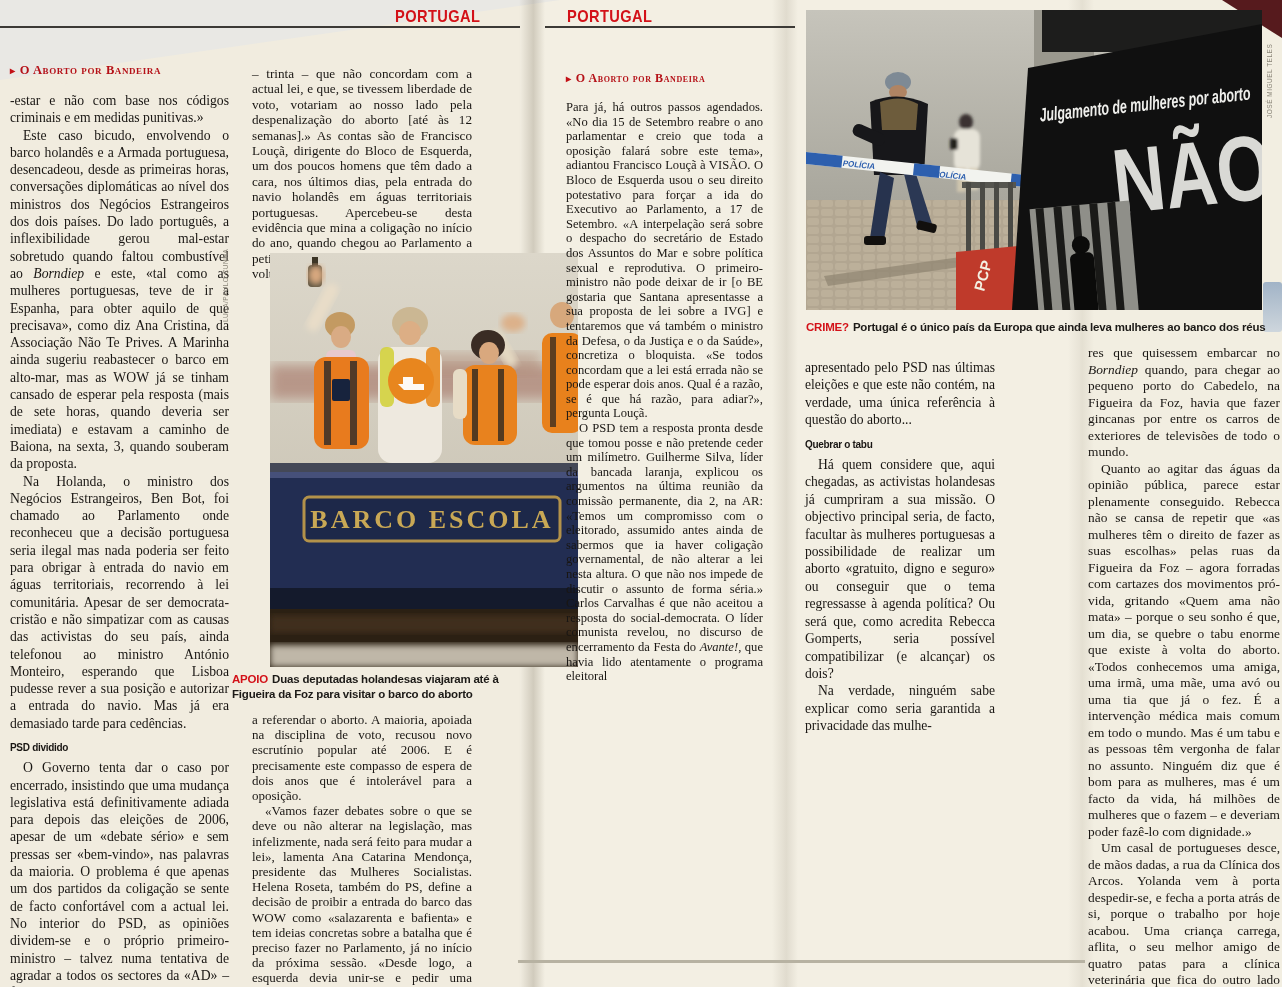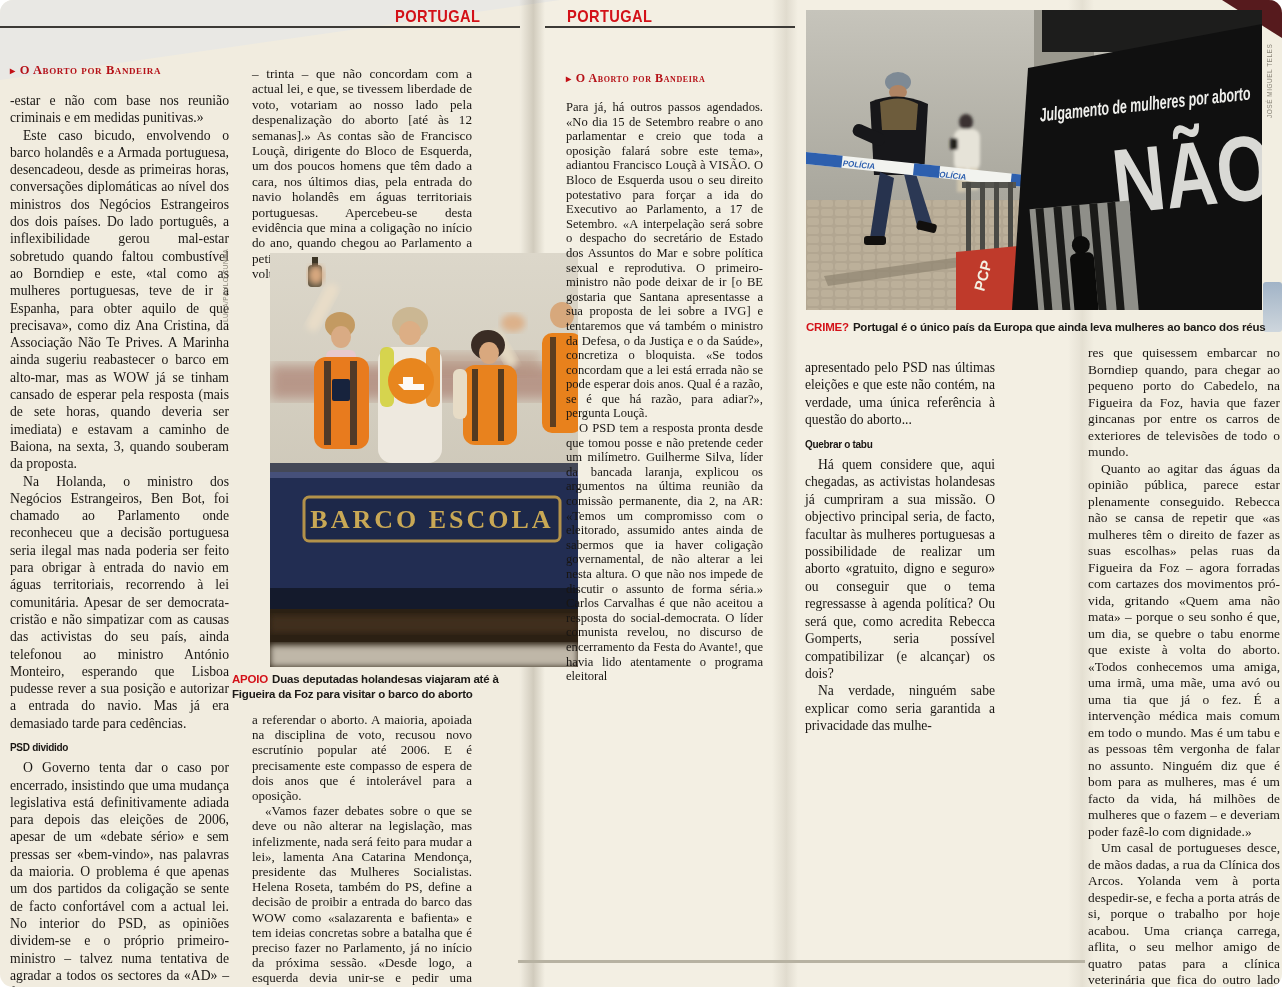--- a/index.html
+++ b/index.html
@@ -1,18 +1,18 @@
 <!DOCTYPE html>
 <html lang="pt"><head>
 <meta charset="utf-8">
 <style>
   html,body{margin:0;padding:0;}
   .page{position:relative;width:1282px;height:987px;overflow:hidden;
         background:linear-gradient(90deg,#f1ecdf 0 520px,#f3efe3 520px 1080px,#f2eee1 1080px 100%);
-        font-family:"Liberation Serif",serif;color:#191613;border-radius:13px;}
+        font-family:"Liberation Serif",serif;color:#191613;}
   
   .wedge-tl{position:absolute;left:0;top:0;width:560px;height:80px;
             background:#e9e8e4;clip-path:polygon(0 0,100% 0,0 100%);}
   .corner-tr{position:absolute;right:0;top:0;width:60px;height:38px;
              background:#561a1d;clip-path:polygon(100% 0,0 0,100% 100%);}
   .blue-smudge{position:absolute;left:1263px;top:282px;width:19px;height:50px;
                background:linear-gradient(180deg,#93a9c2,#c8d2dc);border-radius:3px;opacity:.85;}
   .gutter{position:absolute;top:0;height:100%;width:26px;
           background:linear-gradient(90deg,rgba(120,110,90,0),rgba(120,110,90,.28) 55%,rgba(120,110,90,0));}
   .edge-line{position:absolute;background:#b7b2a2;}
@@ -27,21 +27,21 @@
   
   .col{position:absolute;text-align:justify;}
   .col p{margin:0;}
   .col p.ind{text-indent:13px;}
   .c1{left:10px;top:92px;width:219px;font-size:13.7px;line-height:17.3px;}
   .c2t{left:252px;top:66px;width:220px;font-size:13.2px;line-height:15.4px;}
   .c2b{left:252px;top:712px;width:220px;font-size:13px;line-height:15.2px;}
   .c3{left:566px;top:100px;width:197px;font-size:12.6px;line-height:14.6px;}
   .c4{left:805px;top:359px;width:190px;font-size:13.6px;line-height:17.4px;}
   .c5{left:1088px;top:345px;width:192px;font-size:13.4px;line-height:16.5px;}
-  .ital{}
+  .ital{font-style:italic;}
   .subhead{font-family:"Liberation Sans",sans-serif;font-weight:bold;font-size:10px;
            letter-spacing:-.3px;margin:7px 0 3px !important;text-indent:0 !important;text-align:left;}
   
   .caption{position:absolute;font-family:"Liberation Sans",sans-serif;font-weight:bold;
            font-size:11.5px;line-height:14.5px;color:#1c1a17;letter-spacing:-.2px;}
   .caption .lead{color:#d31118;margin-right:4px;margin-top:43px;}
   
   .credit{position:absolute;font-family:"Liberation Sans",sans-serif;font-size:6.5px;color:#8a8578;
           transform:rotate(-90deg);transform-origin:left top;white-space:nowrap;letter-spacing:.5px;}
   
@@ -63,21 +63,21 @@
   <div class="edge-line" style="left:518px;top:960px;width:567px;height:3px;"></div>
 
   <div class="rule" style="left:0;width:520px;"></div>
   <div class="rule" style="left:545px;width:250px;"></div>
   <div class="mag-title" style="left:395px;">PORTUGAL</div>
   <div class="mag-title" style="left:567px;">PORTUGAL</div>
 
   <div class="kicker" style="left:10px;top:63px;"><span class="bul">▸</span><span>O Aborto por Bandeira</span></div>
 
   <div class="col c1">
-    <p><span>-estar e não com base nos reunião criminais e em medidas punitivas.»</span></p>
+    <p><span>-estar e não com base nos códigos criminais e em medidas punitivas.»</span></p>
     <p class="ind"><span>Este caso bicudo, envolvendo o barco holandês e a Armada portuguesa, desencadeou, desde as primeiras horas, conversações diplomáticas ao nível dos ministros dos Negócios Estrangeiros dos dois países. Do lado português, a inflexibilidade gerou mal-estar sobretudo quando faltou combustível ao </span><span class="ital">Borndiep</span><span> e este, «tal como as mulheres portuguesas, teve de ir a Espanha, para obter aquilo de que precisava», como diz Ana Cristina, da Associação Não Te Prives. A Marinha ainda sugeriu reabastecer o barco em alto-mar, mas as WOW já se tinham cansado de esperar pela resposta (mais de sete horas, quando deveria ser imediata) e estavam a caminho de Baiona, na sexta, 3, quando souberam da proposta.</span></p>
     <p class="ind"><span>Na Holanda, o ministro dos Negócios Estrangeiros, Ben Bot, foi chamado ao Parlamento onde reconheceu que a decisão portuguesa seria ilegal mas nada poderia ser feito para obrigar à entrada do navio em águas territoriais, recorrendo à lei comunitária. Apesar de ser democrata-cristão e não simpatizar com as causas das activistas do seu país, ainda telefonou ao ministro António Monteiro, esperando que Lisboa pudesse rever a sua posição e autorizar a entrada do navio. Mas já era demasiado tarde para cedências.</span></p>
     <p class="subhead">PSD dividido</p>
     <p class="ind"><span>O Governo tenta dar o caso por encerrado, insistindo que uma mudança legislativa está definitivamente adiada para depois das eleições de 2006, apesar de um «debate sério» e sem pressas ser «bem-vindo», nas palavras da maioria. O problema é que apenas um dos partidos da coligação se sente de facto confortável com a actual lei. No interior do PSD, as opiniões dividem-se e o próprio primeiro-ministro – talvez numa tentativa de agradar a todos os sectores da «AD» – fez declarações tão dúbias que exigiram uma posterior clarificação. E a várias vozes. Aquela que parecia ser uma abertura de Santana Lopes para mudar a lei da Interrupção Voluntária da Gravidez (IVG), já nesta sessão legislativa, revelou-se apenas mais um convite ao debate.</span></p>
 
   </div>
 
   <div class="col c2t">
     <p><span>– trinta – que não concordam com a actual lei, e que, se tivessem liberdade de voto, votariam ao nosso lado pela despenalização do aborto [até às 12 semanas].» As contas são de Francisco Louçã, dirigente do Bloco de Esquerda, um dos poucos homens que têm dado a cara, nos últimos dias, pela entrada do navio holandês em águas territoriais portuguesas. Apercebeu-se desta evidência que mina a coligação no início do ano, quando chegou ao Parlamento a petição onde 121 150 signatários exigiam voltar</span></p>
   </div>

